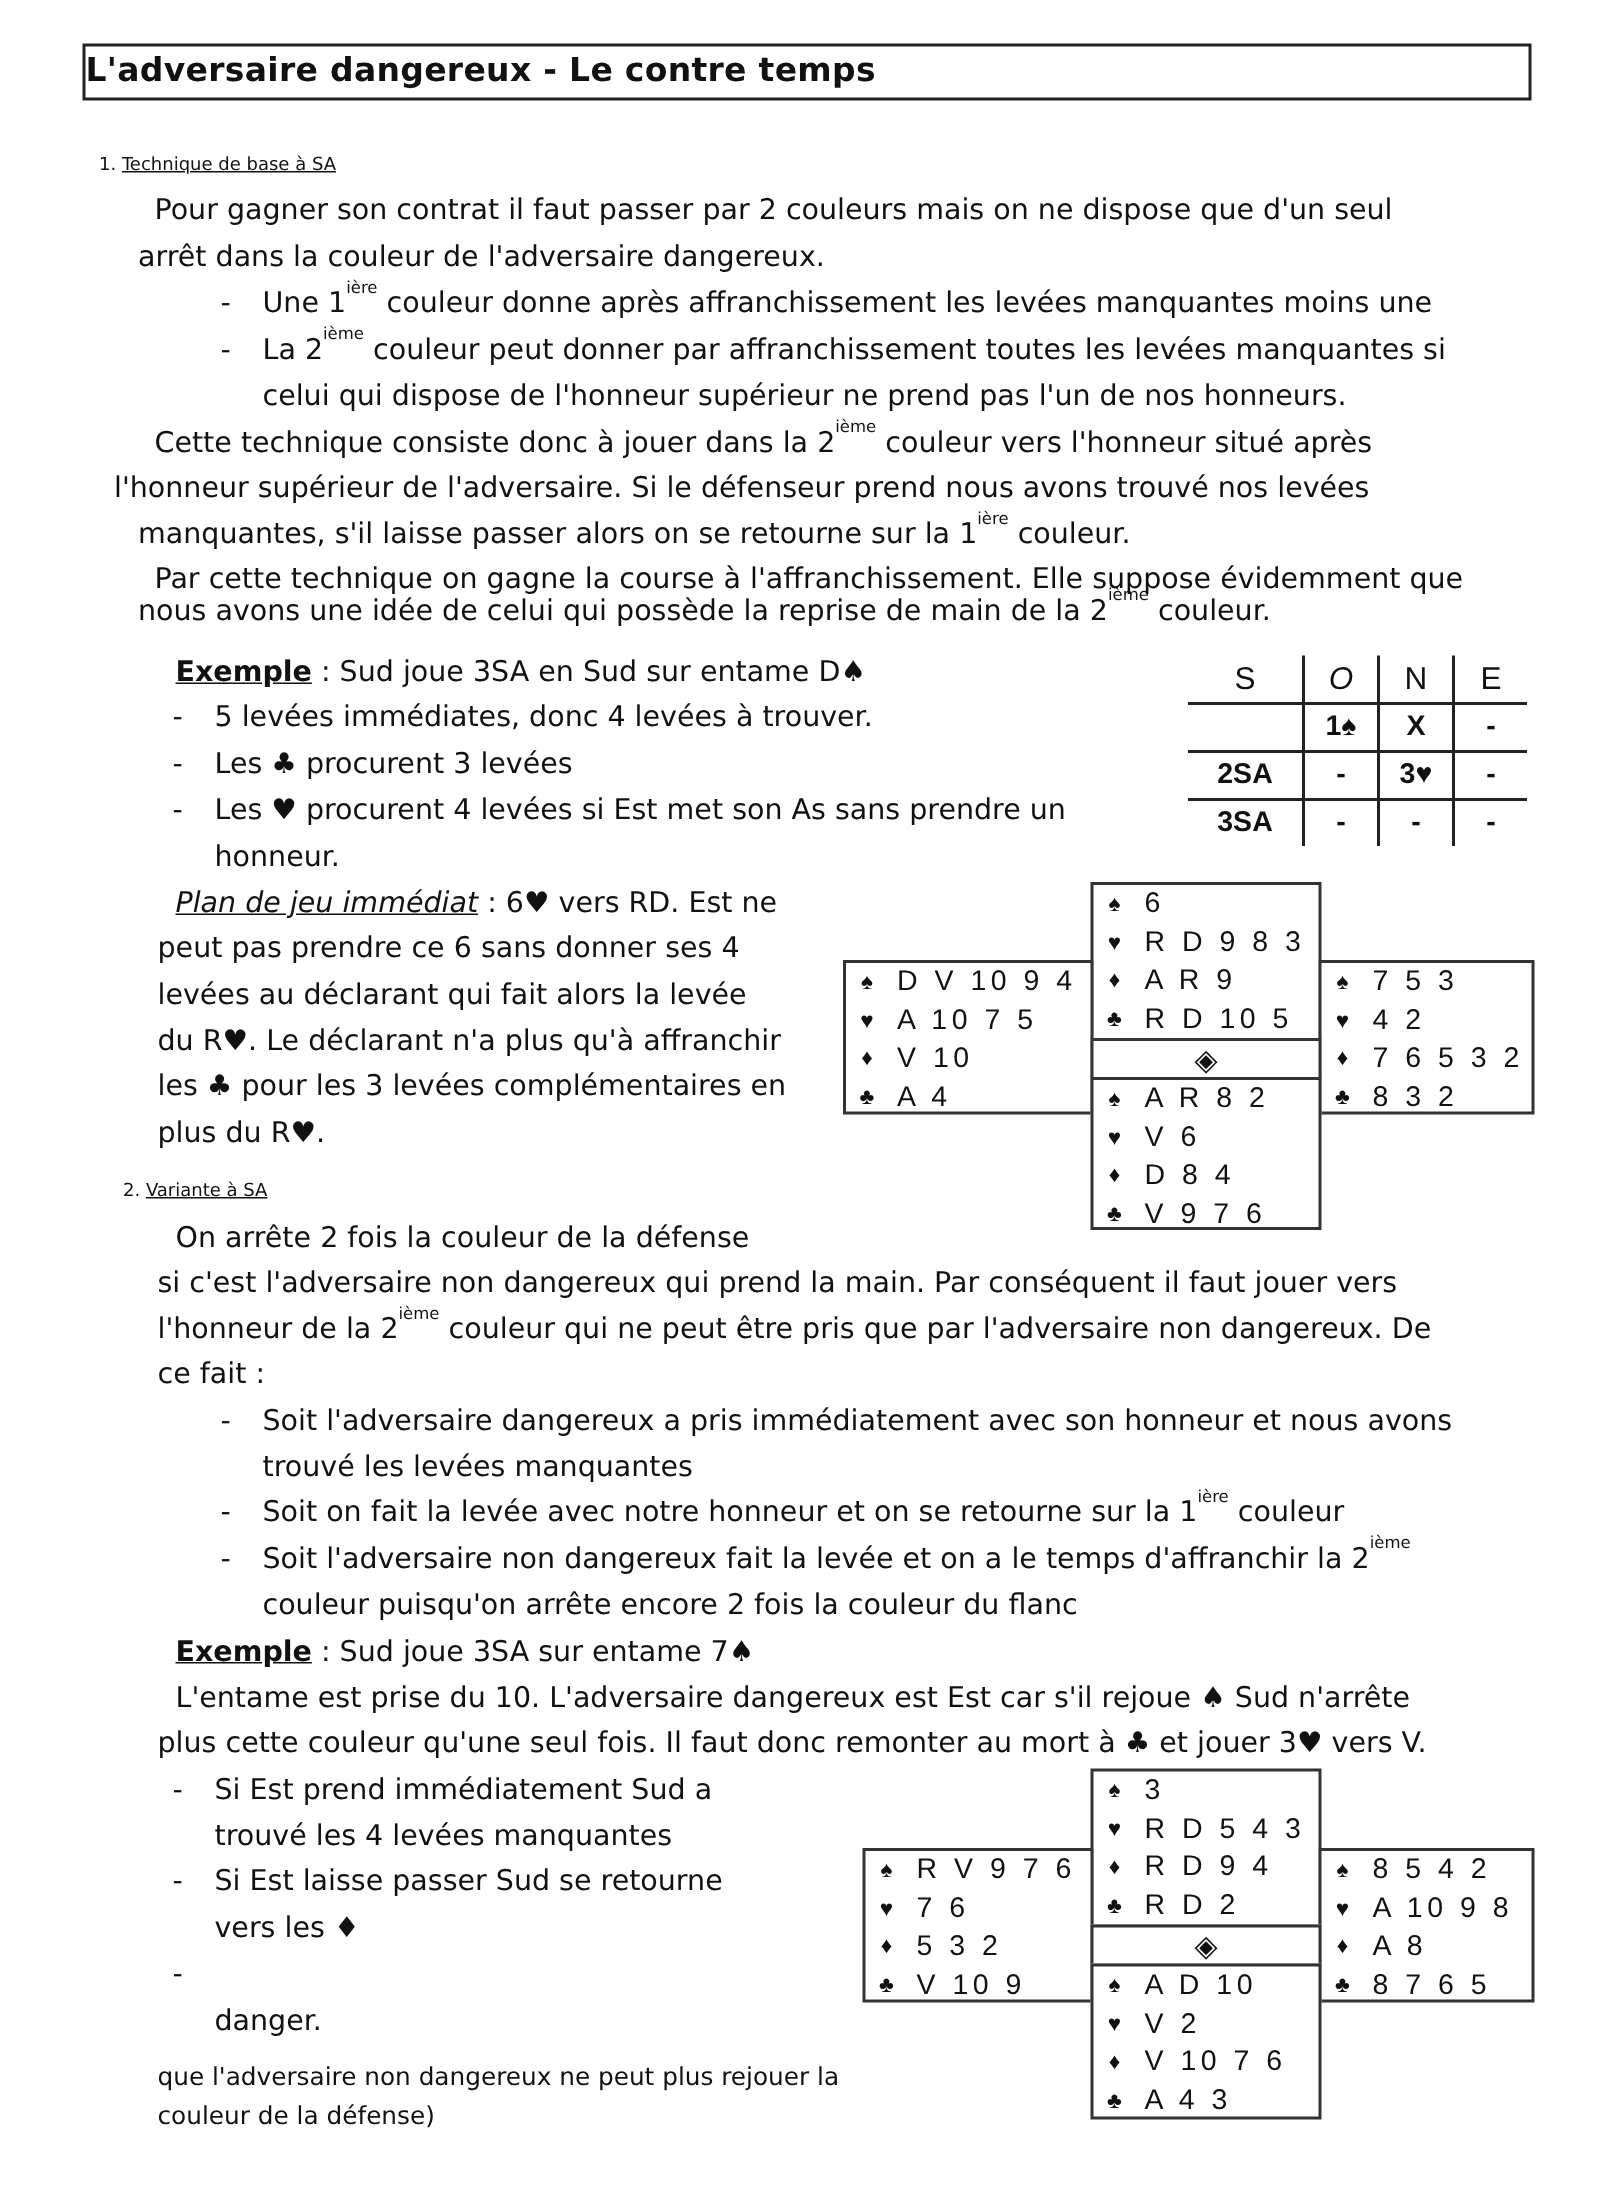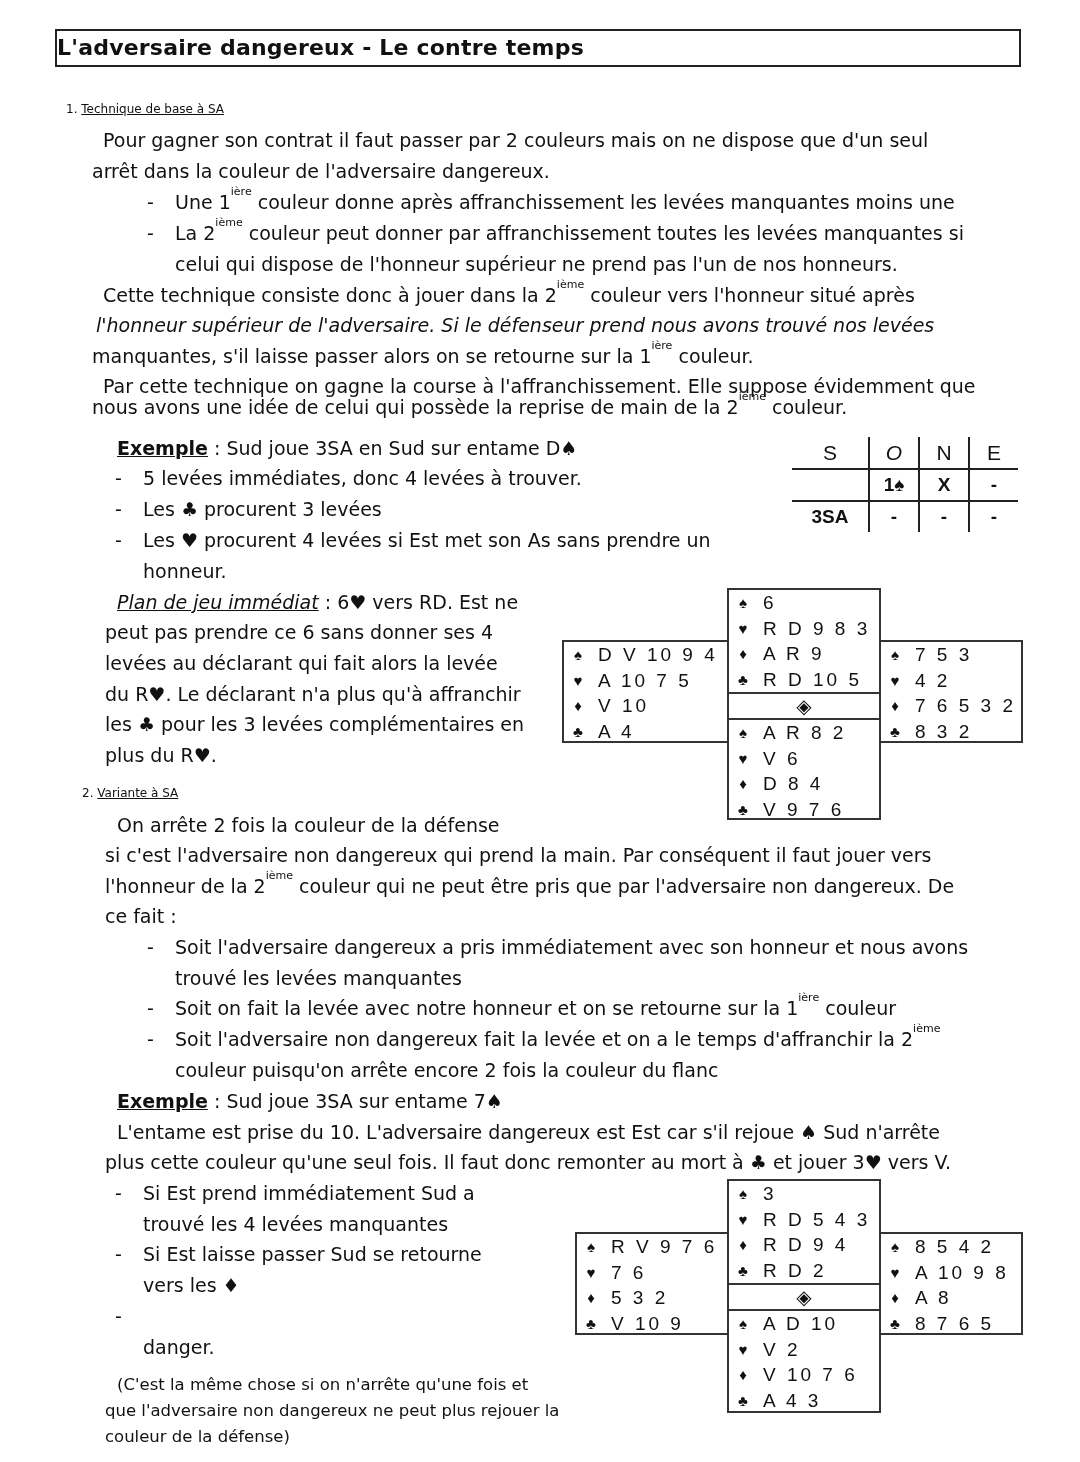--- a/index.html
+++ b/index.html
@@ -66,21 +66,21 @@
   <span class="dash">-</span><span>Une 1</span><sup>ière</sup><span> couleur donne après affranchissement les levées manquantes moins une</span>
 </div>
 <div class="abs txt" style="left:175px; top:218px;">
   <span class="dash">-</span><span>La 2</span><sup>ième</sup><span> couleur peut donner par affranchissement toutes les levées manquantes si</span>
 </div>
 <div class="abs txt" style="left:175px; top:249px;">celui qui dispose de l'honneur supérieur ne prend pas l'un de nos honneurs.</div>
 
 <div class="abs txt" style="left:103px; top:280px;">
   <span>Cette technique consiste donc à jouer dans la 2</span><sup>ième</sup><span> couleur vers l'honneur situé après</span>
 </div>
-<div class="abs txt" style="left:96px; top:310px;font-style:italic;">l'honneur supérieur de l'adversaire. Si le défenseur prend nous avons trouvé nos levées</div>
+<div class="abs txt" style="left:76px; top:310px;">l'honneur supérieur de l'adversaire. Si le défenseur prend nous avons trouvé nos levées</div>
 <div class="abs txt" style="left:92px; top:341px;">
   <span>manquantes, s'il laisse passer alors on se retourne sur la 1</span><sup>ière</sup><span> couleur.</span>
 </div>
 <div class="abs txt" style="left:103px; top:371px;">Par cette technique on gagne la course à l'affranchissement. Elle suppose évidemment que</div>
 <div class="abs txt" style="left:92px; top:392px;">
   <span>nous avons une idée de celui qui possède la reprise de main de la 2</span><sup>ième</sup><span> couleur.</span>
 </div>
 
 <div class="abs txt" style="left:117px; top:433px;">
   <span class="ub">Exemple</span><span> : Sud joue 3SA en Sud sur entame D♠</span>
@@ -98,20 +98,26 @@
     <th>N</th>
     <th>E</th>
   </tr>
   <tr>
     <td></td>
     <td>1♠</td>
     <td>X</td>
     <td>-</td>
   </tr>
   <tr>
+    <td>2SA</td>
+    <td>-</td>
+    <td>3♥</td>
+    <td>-</td>
+  </tr>
+  <tr>
     <td>3SA</td>
     <td>-</td>
     <td>-</td>
     <td>-</td>
   </tr>
 </tbody>
   </table>
 
 <div class="abs txt" style="left:117px; top:587px;">
   <span class="u it">Plan de jeu immédiat</span><span> : 6♥ vers RD. Est ne</span>
@@ -220,21 +226,20 @@
 <div class="abs txt" style="left:105px; top:1147px;">plus cette couleur qu'une seul fois. Il faut donc remonter au mort à ♣ et jouer 3♥ vers V.</div>
 
 <div class="abs txt" style="left:143px; top:1178px;"><span class="dash">-</span><span>Si Est prend immédiatement Sud a</span></div>
 <div class="abs txt" style="left:143px; top:1209px;">trouvé les 4 levées manquantes</div>
 <div class="abs txt" style="left:143px; top:1239px;"><span class="dash">-</span><span>Si Est laisse passer Sud se retourne</span></div>
 <div class="abs txt" style="left:143px; top:1270px;">vers les ♦</div>
 <div class="abs txt" style="left:143px; top:1301px;"><span class="dash">-</span></div>
 <div class="abs txt" style="left:143px; top:1332px;">danger.</div>
 
 <div class="abs" style="left:105px; top:1372px; font-size:16.5px; line-height:26px; white-space:nowrap;">
-  <div style="padding-left:12px;" class="it-first">(C'est la même chose si on n'arrête qu'une fois et</div>
   <div>que l'adversaire non dangereux ne peut plus rejouer la</div>
   <div>couleur de la défense)</div>
 </div>
 
 <div class="abs hand" style="left:727px; top:1179px; width:154px; height:106px;">
     <div class="row">
       <span class="suit">♠</span>
       <span class="cards">3</span>
     </div>
     <div class="row">

